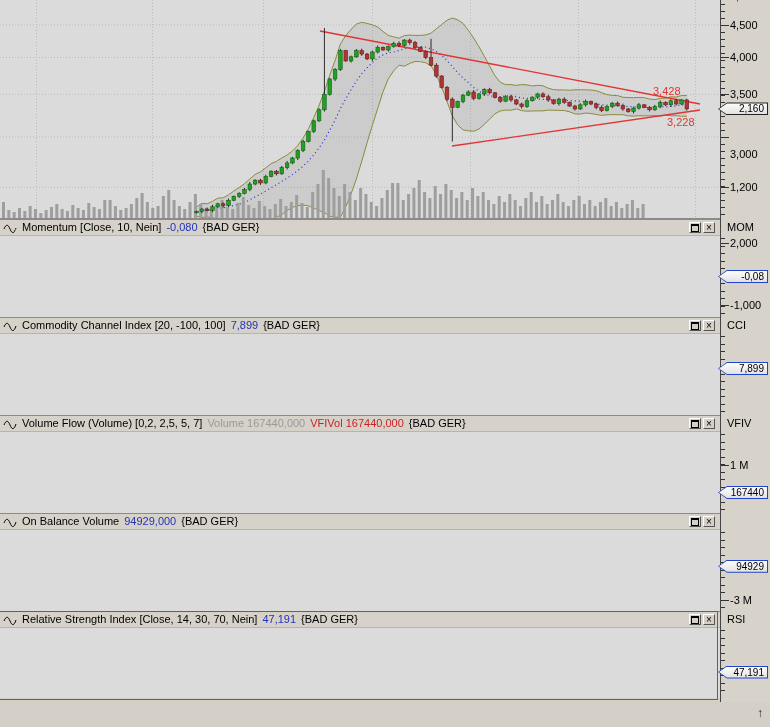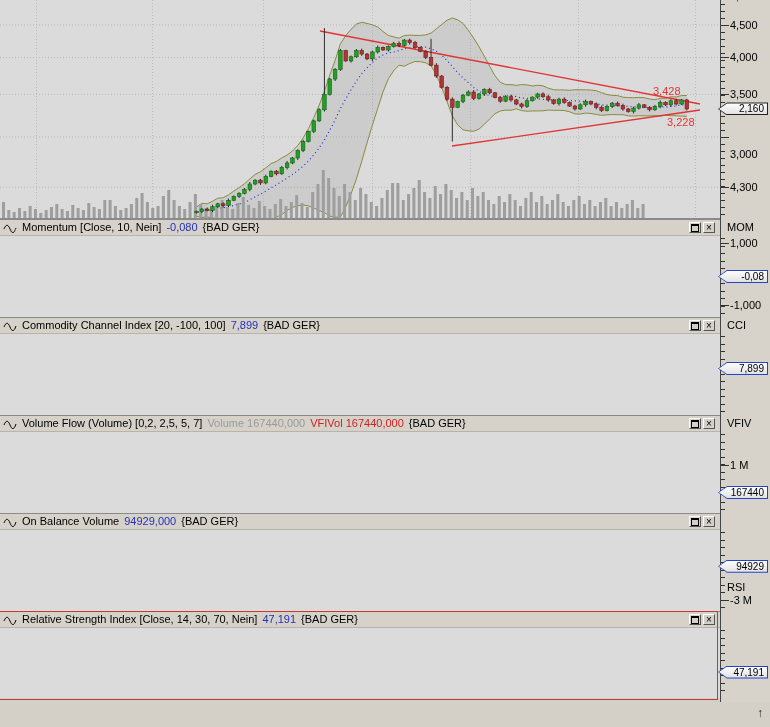--- a/index.html
+++ b/index.html
@@ -675,35 +675,35 @@
       <div class="axlab" style="top: -10.1488px;">5,000</div>
       <div class="tickmark" style="top: 24.9518px; width: 8px;"></div>
       <div class="axlab" style="top: 18.9518px;">4,500</div>
       <div class="tickmark" style="top: 57.4835px; width: 8px;"></div>
       <div class="axlab" style="top: 51.4835px;">4,000</div>
       <div class="tickmark" style="top: 94.3649px; width: 8px;"></div>
       <div class="axlab" style="top: 88.3649px;">3,500</div>
       <div class="tickmark" style="top: 136.941px; width: 8px;"></div>
       <div class="axlab" style="top: 132px; margin-top: 16px;">3,000</div>
       <div class="tickmark" style="top: 187.298px; width: 8px;"></div>
-      <div class="axlab" style="top: 181.298px;">4,300</div>
+      <div class="axlab" style="top: 181.298px;">1,200</div>
       <div class="axname" style="top: 221px;">MOM</div>
       <div class="tickmark" style="top: 238px; width: 4px;"></div>
       <div class="tickmark" style="top: 245.5px; width: 4px;"></div>
       <div class="tickmark" style="top: 253px; width: 4px;"></div>
       <div class="tickmark" style="top: 260.5px; width: 4px;"></div>
       <div class="tickmark" style="top: 268px; width: 4px;"></div>
       <div class="tickmark" style="top: 275.5px; width: 4px;"></div>
       <div class="tickmark" style="top: 283px; width: 4px;"></div>
       <div class="tickmark" style="top: 290.5px; width: 4px;"></div>
       <div class="tickmark" style="top: 298px; width: 4px;"></div>
       <div class="tickmark" style="top: 305.5px; width: 4px;"></div>
       <div class="tickmark" style="top: 313px; width: 4px;"></div>
       <div class="tickmark" style="top: 243px; width: 8px;"></div>
-      <div class="axlab" style="top: 237px;">1,000</div>
+      <div class="axlab" style="top: 237px;">2,000</div>
       <div class="tickmark" style="top: 305px; width: 8px;"></div>
       <div class="axlab" style="top: 299px;">-1,000</div>
       <div class="axname" style="top: 319px;">CCI</div>
       <div class="tickmark" style="top: 336px; width: 4px;"></div>
       <div class="tickmark" style="top: 343.5px; width: 4px;"></div>
       <div class="tickmark" style="top: 351px; width: 4px;"></div>
       <div class="tickmark" style="top: 358.5px; width: 4px;"></div>
       <div class="tickmark" style="top: 366px; width: 4px;"></div>
       <div class="tickmark" style="top: 373.5px; width: 4px;"></div>
       <div class="tickmark" style="top: 381px; width: 4px;"></div>
@@ -732,21 +732,21 @@
       <div class="tickmark" style="top: 554.5px; width: 4px;"></div>
       <div class="tickmark" style="top: 562px; width: 4px;"></div>
       <div class="tickmark" style="top: 569.5px; width: 4px;"></div>
       <div class="tickmark" style="top: 577px; width: 4px;"></div>
       <div class="tickmark" style="top: 584.5px; width: 4px;"></div>
       <div class="tickmark" style="top: 592px; width: 4px;"></div>
       <div class="tickmark" style="top: 599.5px; width: 4px;"></div>
       <div class="tickmark" style="top: 607px; width: 4px;"></div>
       <div class="tickmark" style="top: 600px; width: 8px;"></div>
       <div class="axlab" style="top: 594px;">-3 M</div>
-      <div class="axname" style="top: 581px; text-align: center;">RSI</div>
+      <div class="axname" style="top: 613px; text-align: center;">RSI</div>
       <div class="tickmark" style="top: 630px; width: 4px;"></div>
       <div class="tickmark" style="top: 637.5px; width: 4px;"></div>
       <div class="tickmark" style="top: 645px; width: 4px;"></div>
       <div class="tickmark" style="top: 652.5px; width: 4px;"></div>
       <div class="tickmark" style="top: 660px; width: 4px;"></div>
       <div class="tickmark" style="top: 667.5px; width: 4px;"></div>
       <div class="tickmark" style="top: 675px; width: 4px;"></div>
       <div class="tickmark" style="top: 682.5px; width: 4px;"></div>
       <div class="tickmark" style="top: 690px; width: 4px;"></div>
     </div>

